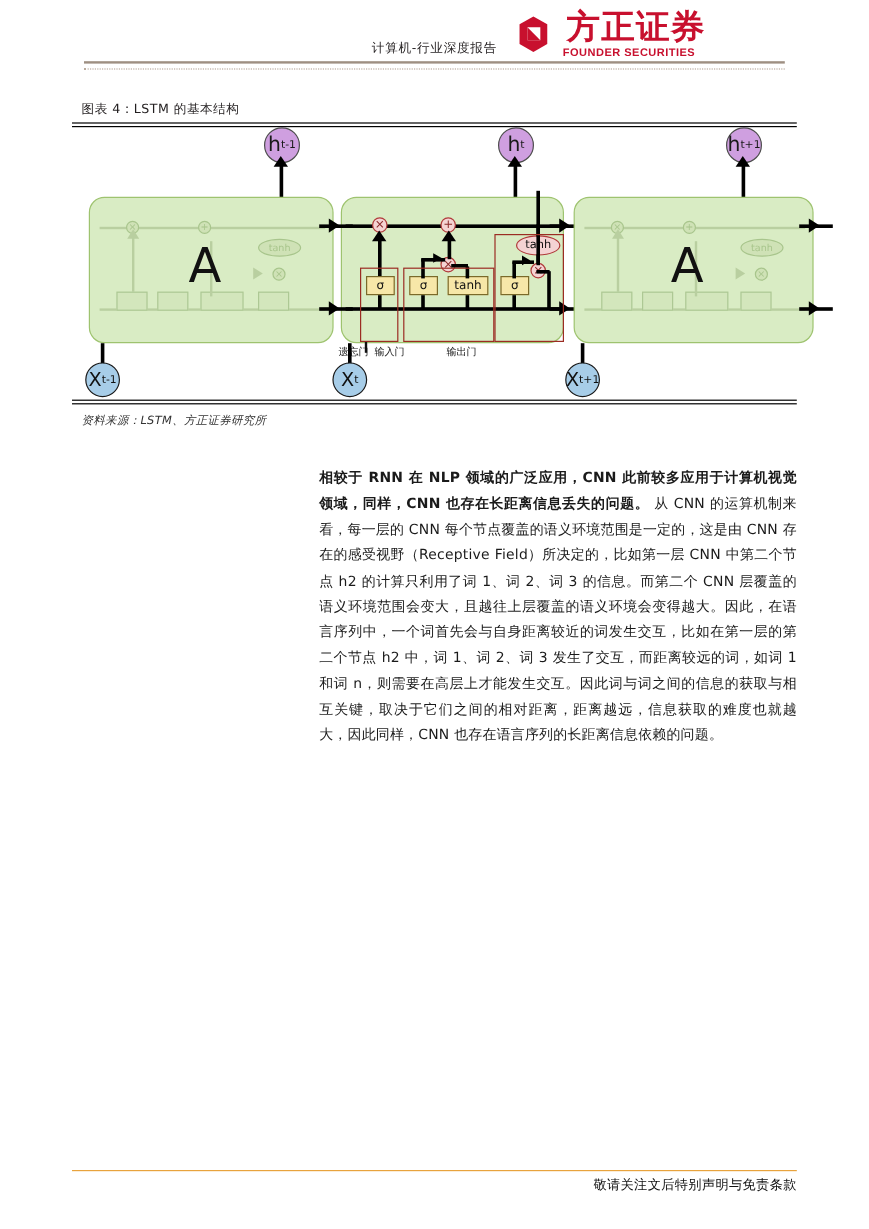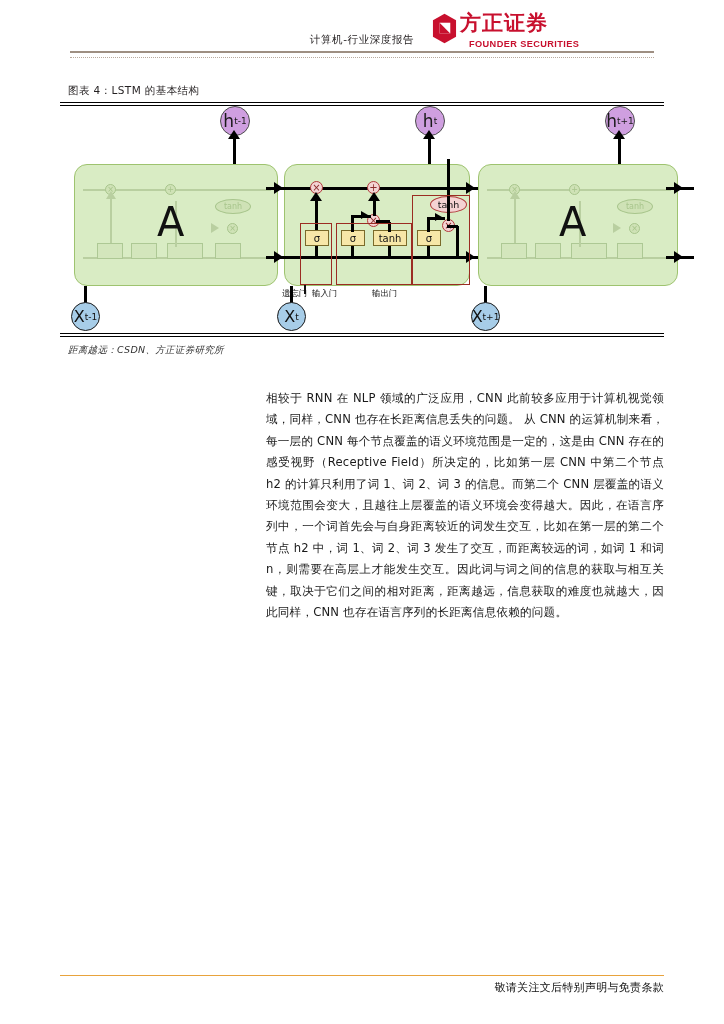--- a/index.html
+++ b/index.html
@@ -24,22 +24,22 @@
     background:#9e8f82;
   }
   .hdr-rule-b{
     position:absolute;left:70px;top:57px;width:584px;height:1px;
     background:transparent;
     border-top:1px dotted #b9aa9d;
   }
   .logo{position:absolute;right:24px;top:10px;width:180px;height:44px;}
   .logo-mark{position:absolute;left:0;top:2px;width:33px;height:33px;}
   .logo-cn{
-    position:absolute;left:32px;top:-2px;
-    font-size:21px;font-weight:bold;color:#c8102e;
+    position:absolute;left:44px;top:-2px;
+    font-size:28px;font-weight:bold;color:#c8102e;
     letter-spacing:1px;line-height:30px;
     font-family:"DejaVu Sans","Liberation Sans",sans-serif;
   }
   .logo-en{
     position:absolute;left:41px;top:29px;
     font-size:9.2px;font-weight:bold;color:#c8102e;letter-spacing:.4px;
     font-family:"Liberation Sans",sans-serif;
   }
 
   
@@ -165,21 +165,21 @@
   
   .body-col{
     position:absolute;left:266px;top:388px;width:398px;
   }
   .para{
     font-size:11.6px;line-height:21.4px;color:#1a1a1a;
     text-align:justify;text-justify:inter-ideograph;
     letter-spacing:.2px;margin:0;
     font-family:"DejaVu Sans","Liberation Sans",sans-serif;
   }
-  .para b{font-weight:normal;}
+  .para b{font-weight:bold;}
 
   
   .foot-rule{
     position:absolute;left:60px;top:975px;width:604px;height:1.2px;
     background:#e8a33d;
   }
   .foot-page{
     position:absolute;left:0;top:981px;width:724px;text-align:center;
     font-size:10px;color:#222;
   }
@@ -205,21 +205,21 @@
         <path d="M14 13 L27 26 L14 26 Z" fill="#c8102e"></path>
       </svg>
       <div class="logo-cn">方正证券</div>
       <div class="logo-en">FOUNDER SECURITIES</div>
     </div>
   </div>
 
   <div class="fig-cap">图表 4：LSTM 的基本结构</div>
   <div class="fig-rule-top"></div>
   <div class="fig-rule-bot"></div>
-  <div class="fig-src">距离越远：CSDN、方正证券研究所</div>
+  <div class="fig-src">资料来源：LSTM、方正证券研究所</div>
 
   <div class="fig-canvas">
 
     <div class="node node-h" style="left:160px;top:2px;">
       <span>h</span>
         <span class="sub">t-1</span>
     </div>
     <div class="node node-h" style="left:355px;top:2px;">
       <span>h</span>
         <span class="sub">t</span>

